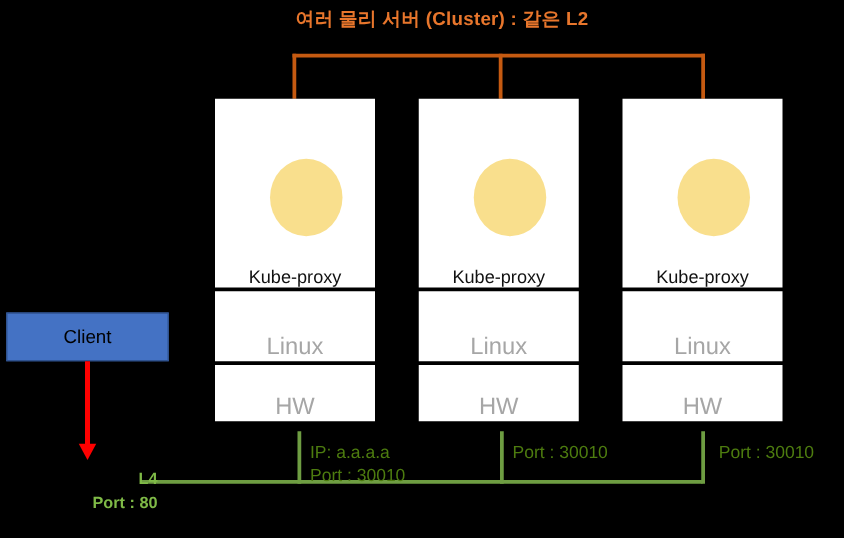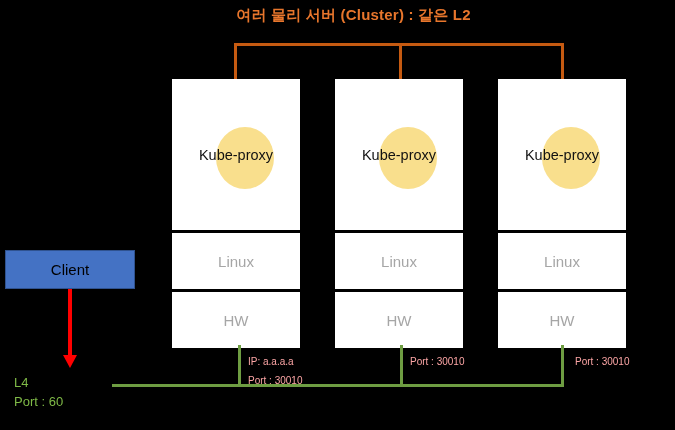--- a/index.html
+++ b/index.html
@@ -48,57 +48,57 @@
     background: #C55A11;
   }
 
   
   .server { position: absolute; }
   .cell {
     position: absolute;
     background: #FFFFFF;
     box-sizing: border-box;
     display: flex;
-    align-items: center;
+    align-items: flex-end;
     justify-content: center;
   }
   .cell-proxy {
     top: 0;
     height: 151px;
     width: 128px;
   }
   .cell-linux {
     top: 154px;
     height: 56px;
     width: 128px;
   }
   .cell-hw {
     top: 213px;
-    height: 56px;
+    height: 45px;
     width: 128px;
   }
   .circle {
     position: absolute;
     left: 44px;
     top: 48px;
     width: 58px;
     height: 62px;
     border-radius: 50%;
     background: #F9DF8D;
   }
   .proxy-label {
     position: relative;
     z-index: 2;
     color: #111111;
     font-size: 14.5px;
     white-space: nowrap;
   }
   .sub-label {
     color: #A6A6A6;
-    font-size: 15px;
+    font-size: 19px;
     white-space: nowrap;
   }
 
   
   .client-box {
     position: absolute;
     left: 5px;
     top: 250px;
     width: 130px;
     height: 39px;
@@ -148,32 +148,32 @@
     height: 42px;
     background: #6E9D42;
   }
 
   
   .l4-label {
     position: absolute;
     left: 14px;
     top: 373px;
     width: 112px;
-    text-align: left;
+    text-align: right;
     color: #7FBA47;
     font-size: 13px;
-    font-weight: normal;
+    font-weight: bold;
     line-height: 19px;
     white-space: nowrap;
   }
   .ip-label {
     position: absolute;
     top: 352px;
-    color: #fca5a5;
-    font-size: 10px;
+    color: #4d7c0f;
+    font-size: 14px;
     line-height: 19px;
     white-space: nowrap;
   }
 </style>
 </head>
 <body>
 
 <div id="canvas">
 
   <div class="title">여러 물리 서버 (Cluster) : 같은 L2</div>
@@ -229,21 +229,21 @@
   <div class="arrow-shaft"></div>
   <div class="arrow-head"></div>
 
   <div class="net-line"></div>
   <div class="net-stub" style="left:238px;"></div>
   <div class="net-stub" style="left:400px;"></div>
   <div class="net-stub" style="left:561px;"></div>
 
   <div class="l4-label">
     <div>L4</div>
-    <div>Port : 60</div>
+    <div>Port : 80</div>
   </div>
 
   <div class="ip-label" style="left:248px;">
     <div>IP: a.a.a.a</div>
     <div>Port : 30010</div>
   </div>
   <div class="ip-label" style="left:410px;">
     <div>Port : 30010</div>
   </div>
   <div class="ip-label" style="left:575px;">

